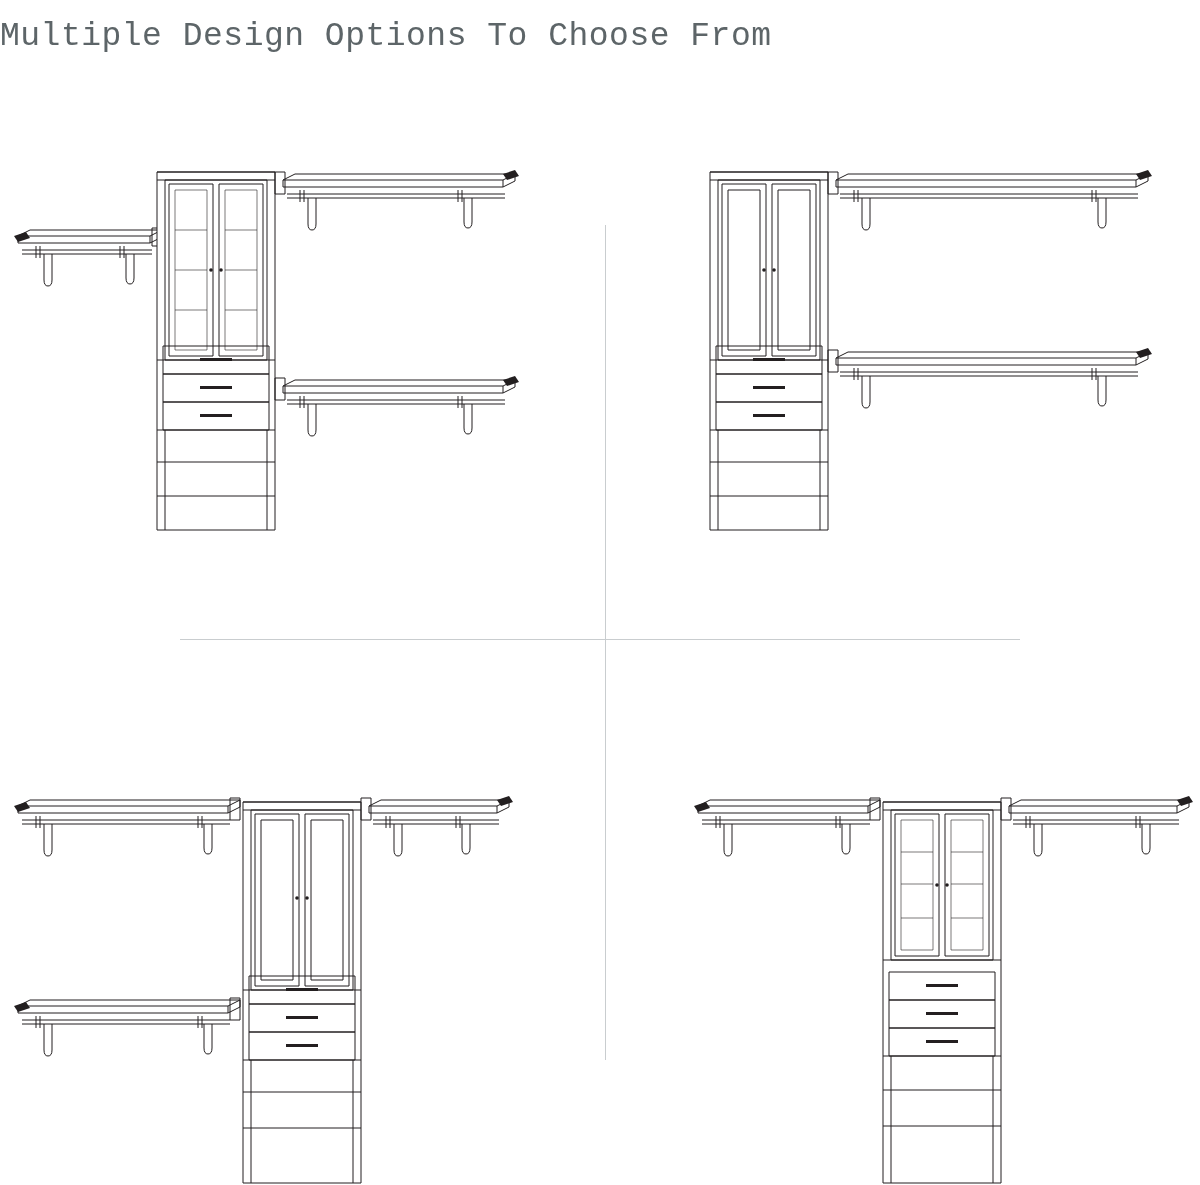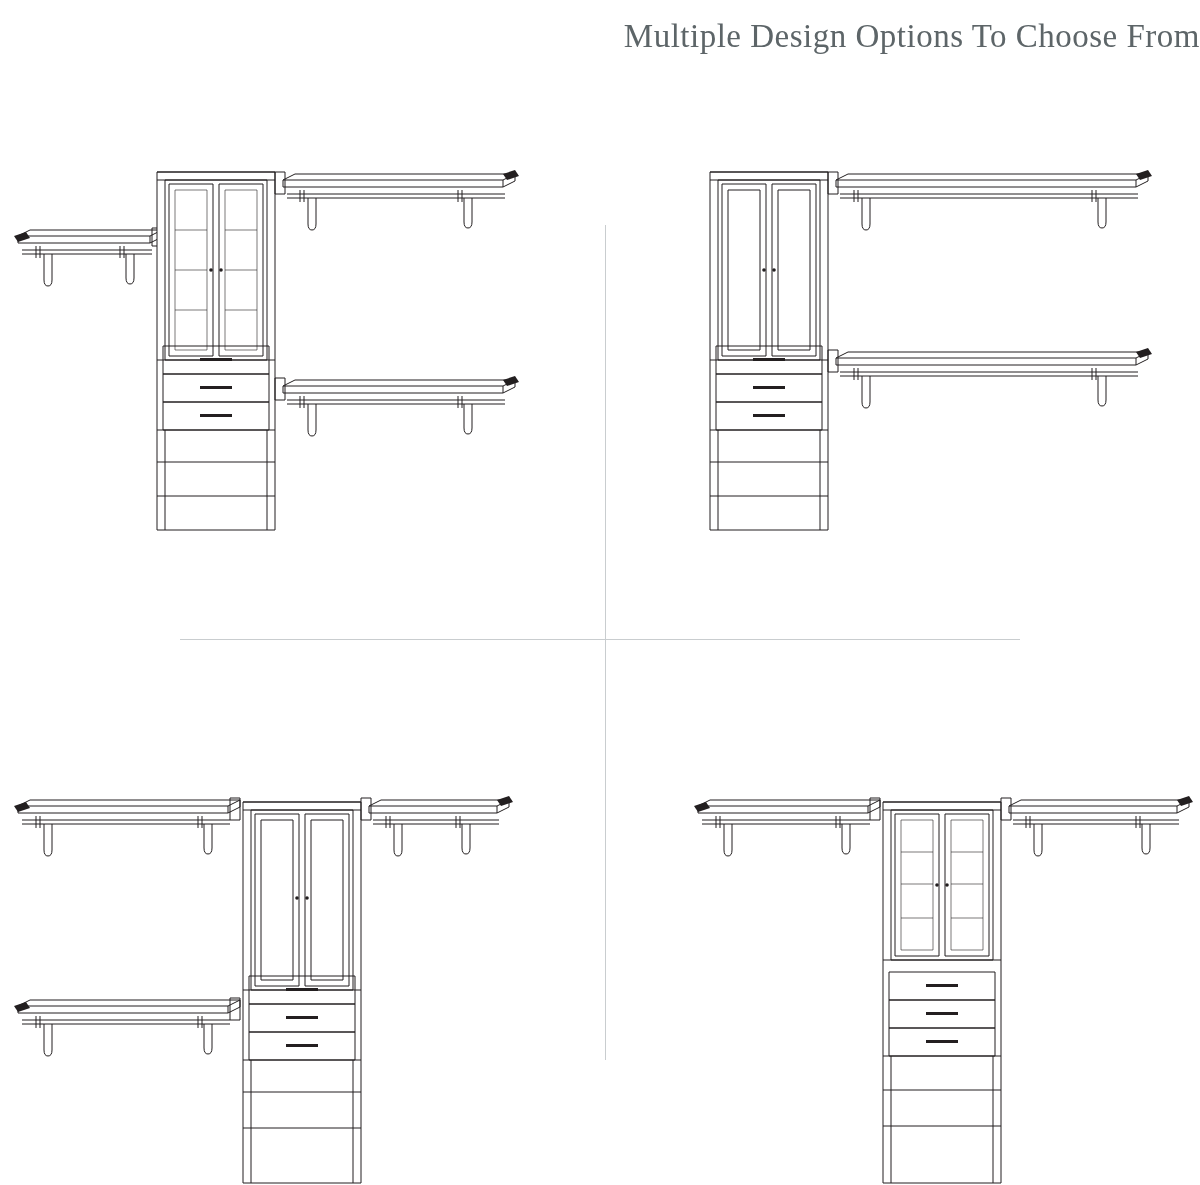--- a/index.html
+++ b/index.html
@@ -19,22 +19,22 @@
     position: relative;
     width: 1200px;
     height: 1185px;
     background: #ffffff;
   }
   #page-title {
     position: absolute;
     top: 18px;
     left: 0;
     width: 1200px;
-    text-align: right;
-    font-family: Liberation Serif, serif;
+    text-align: left;
+    font-family: Liberation Mono, monospace;
     font-size: 33px;
     font-weight: 400;
     letter-spacing: 0.5px;
     color: #5d6568;
     white-space: nowrap;
   }
   .divider-v, .divider-h {
     position: absolute;
     background: #c9cdcf;
   }

